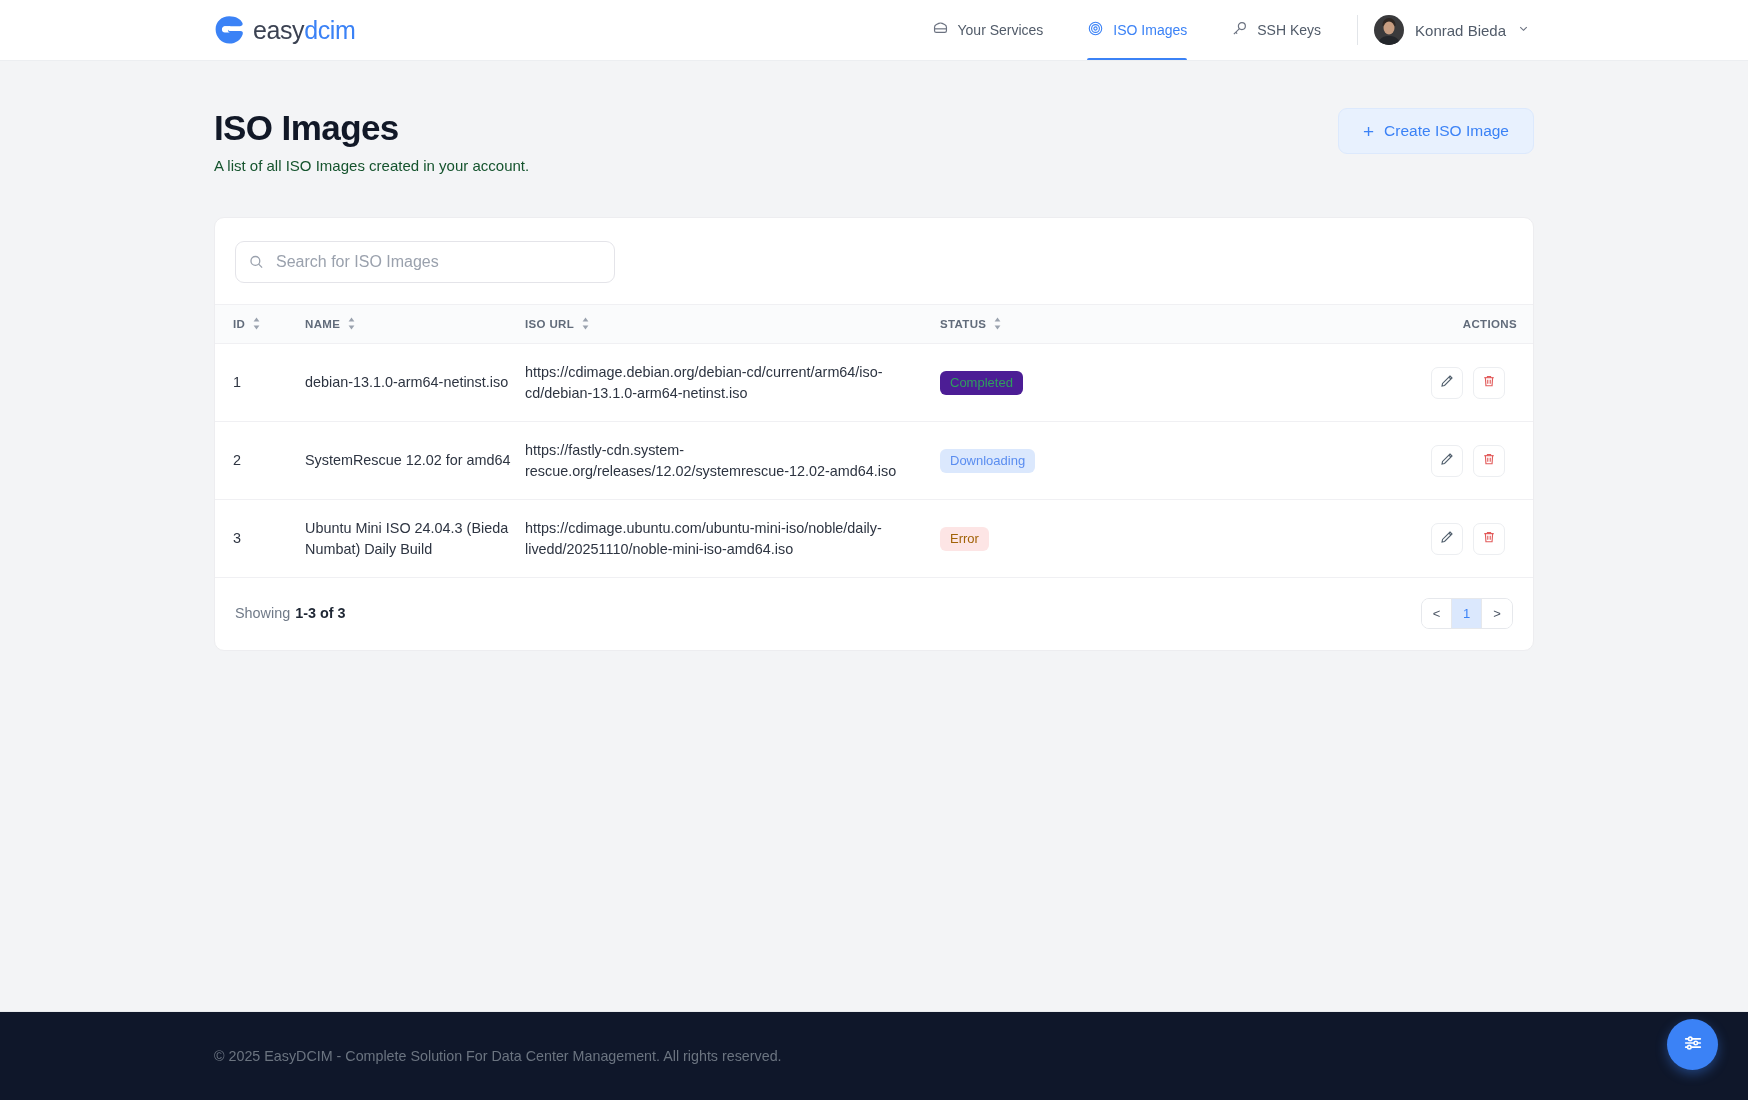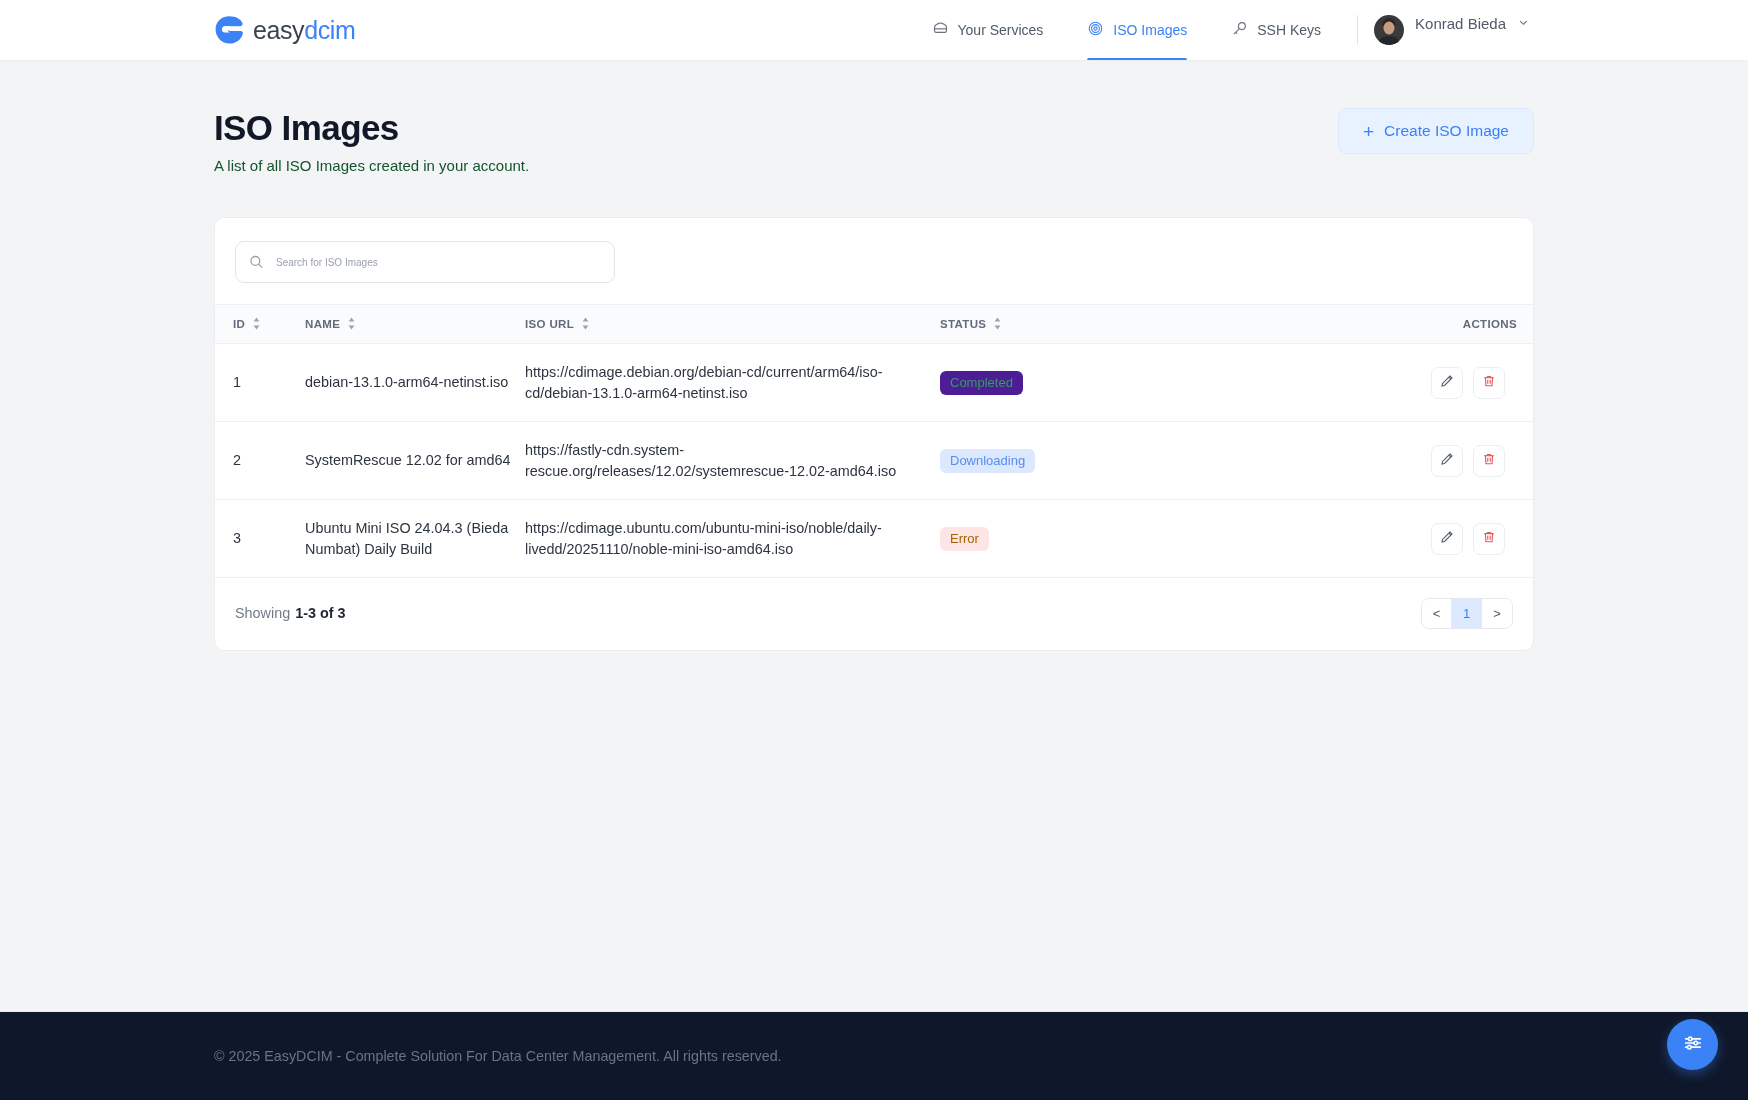--- a/index.html
+++ b/index.html
@@ -50,21 +50,21 @@
   }
   .nav-item.active { color: #3b82f6; }
   .nav-item.active::after {
     content: "";
     position: absolute;
     left: 22px; right: 22px; bottom: 0;
     height: 2.5px; background: #3b82f6;
     border-radius: 2px 2px 0 0;
   }
   .nav-sep { width: 1px; height: 30px; background: #e2e5e9; margin: 0 16px 0 14px; }
-  .user { display: flex; gap: 11px; cursor: pointer; padding-right: 4px;}
+  .user { display: flex; align-items: center; gap: 11px; cursor: pointer; padding-right: 4px;}
   .avatar {
     width: 30px; height: 30px; border-radius: 50%;
     overflow: hidden; position: relative;
     background: #3a3a3c;
     flex-shrink: 0;
   }
   .avatar .face {
     position: absolute; left: 50%; top: 44%;
     transform: translate(-50%,-50%);
     width: 11px; height: 13px; border-radius: 50%;
@@ -124,21 +124,21 @@
   .card-top { padding: 23px 20px 21px 20px; }
   .search-wrap {
     position: relative; width: 380px;
   }
   .search-input {
     width: 100%;
     height: 42px;
     border: 1px solid #e4e4e9;
     border-radius: 9px;
     padding: 0 12px 0 40px;
-    font-size: 10px;
+    font-size: 16px;
     color: #2b3240;
     font-family: "Liberation Sans", sans-serif;
     outline: none;
     background: #fff;
   }
   .search-input::placeholder { color: #9aa1ad; }
   .search-icon {
     position: absolute; left: 14px; top: 50%;
     transform: translateY(-50%);
     width: 15px; height: 15px;

